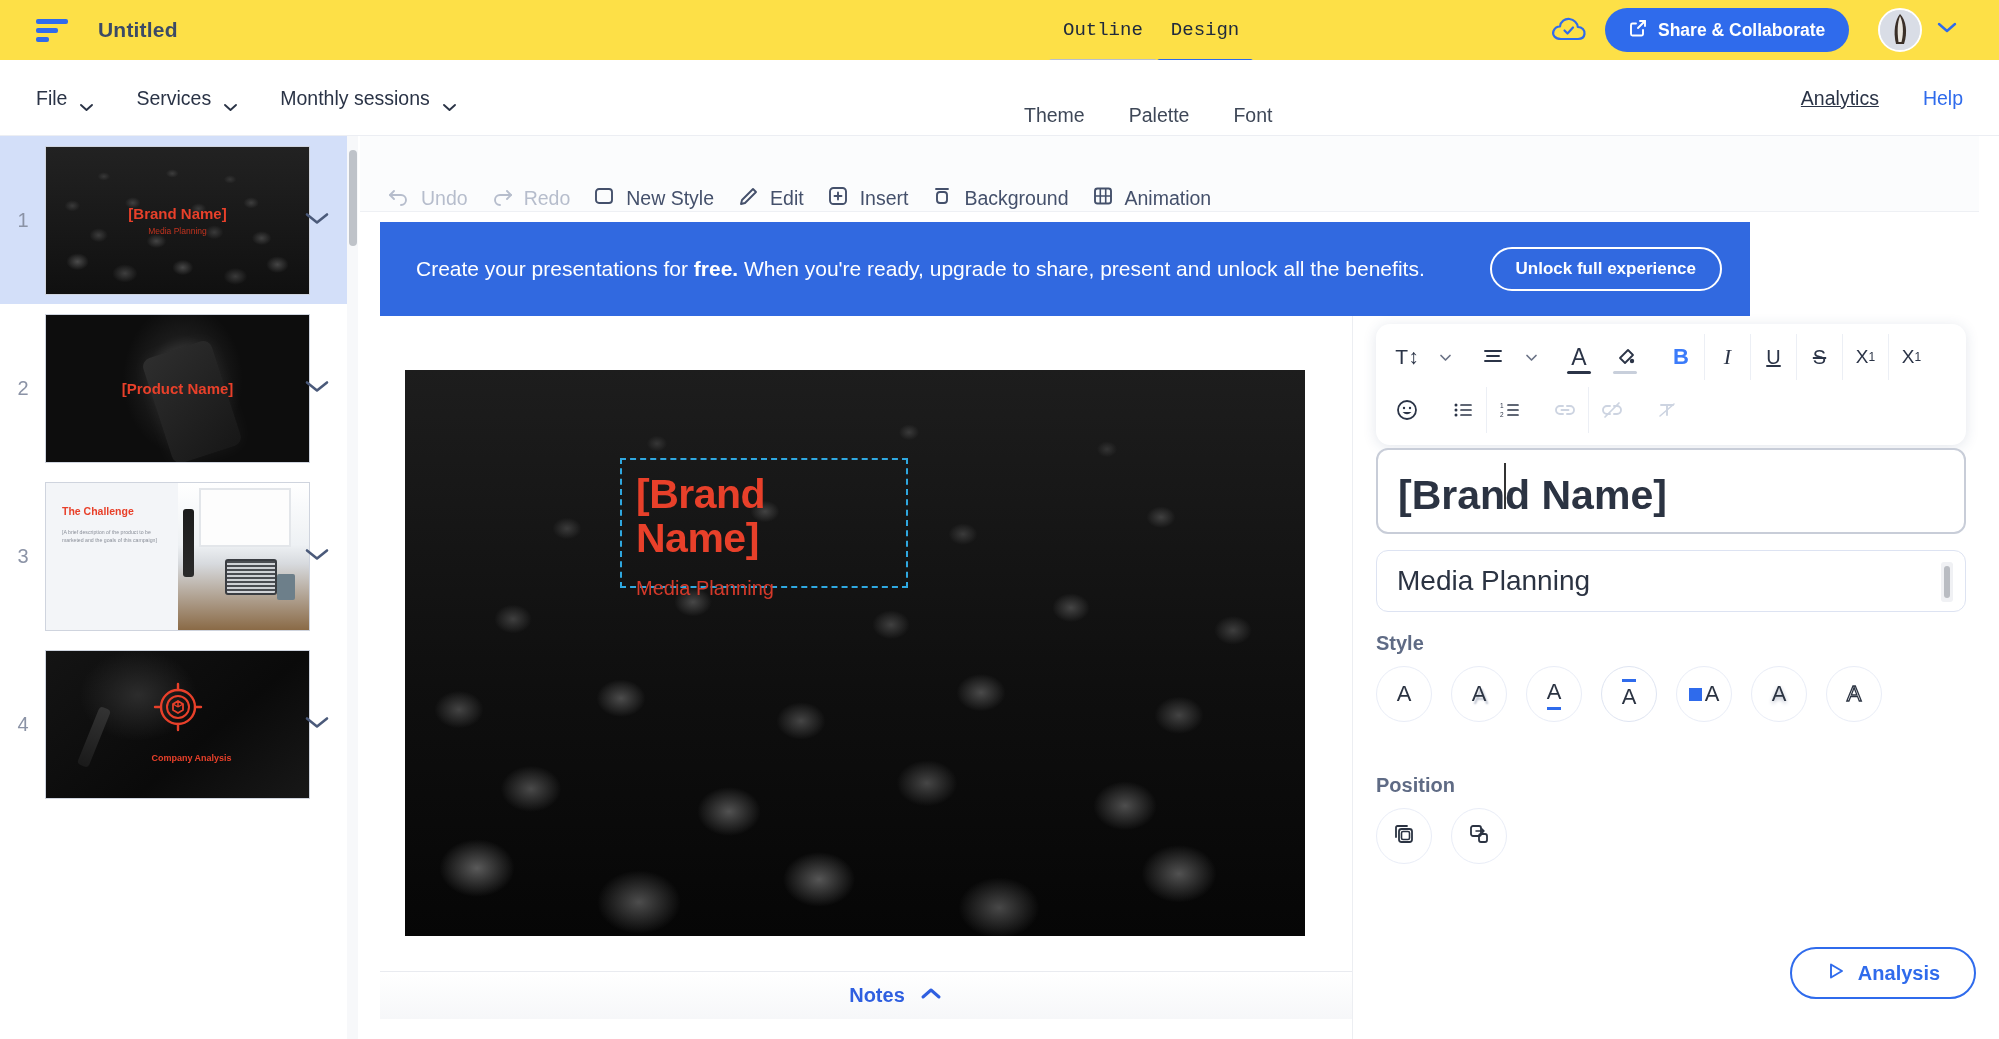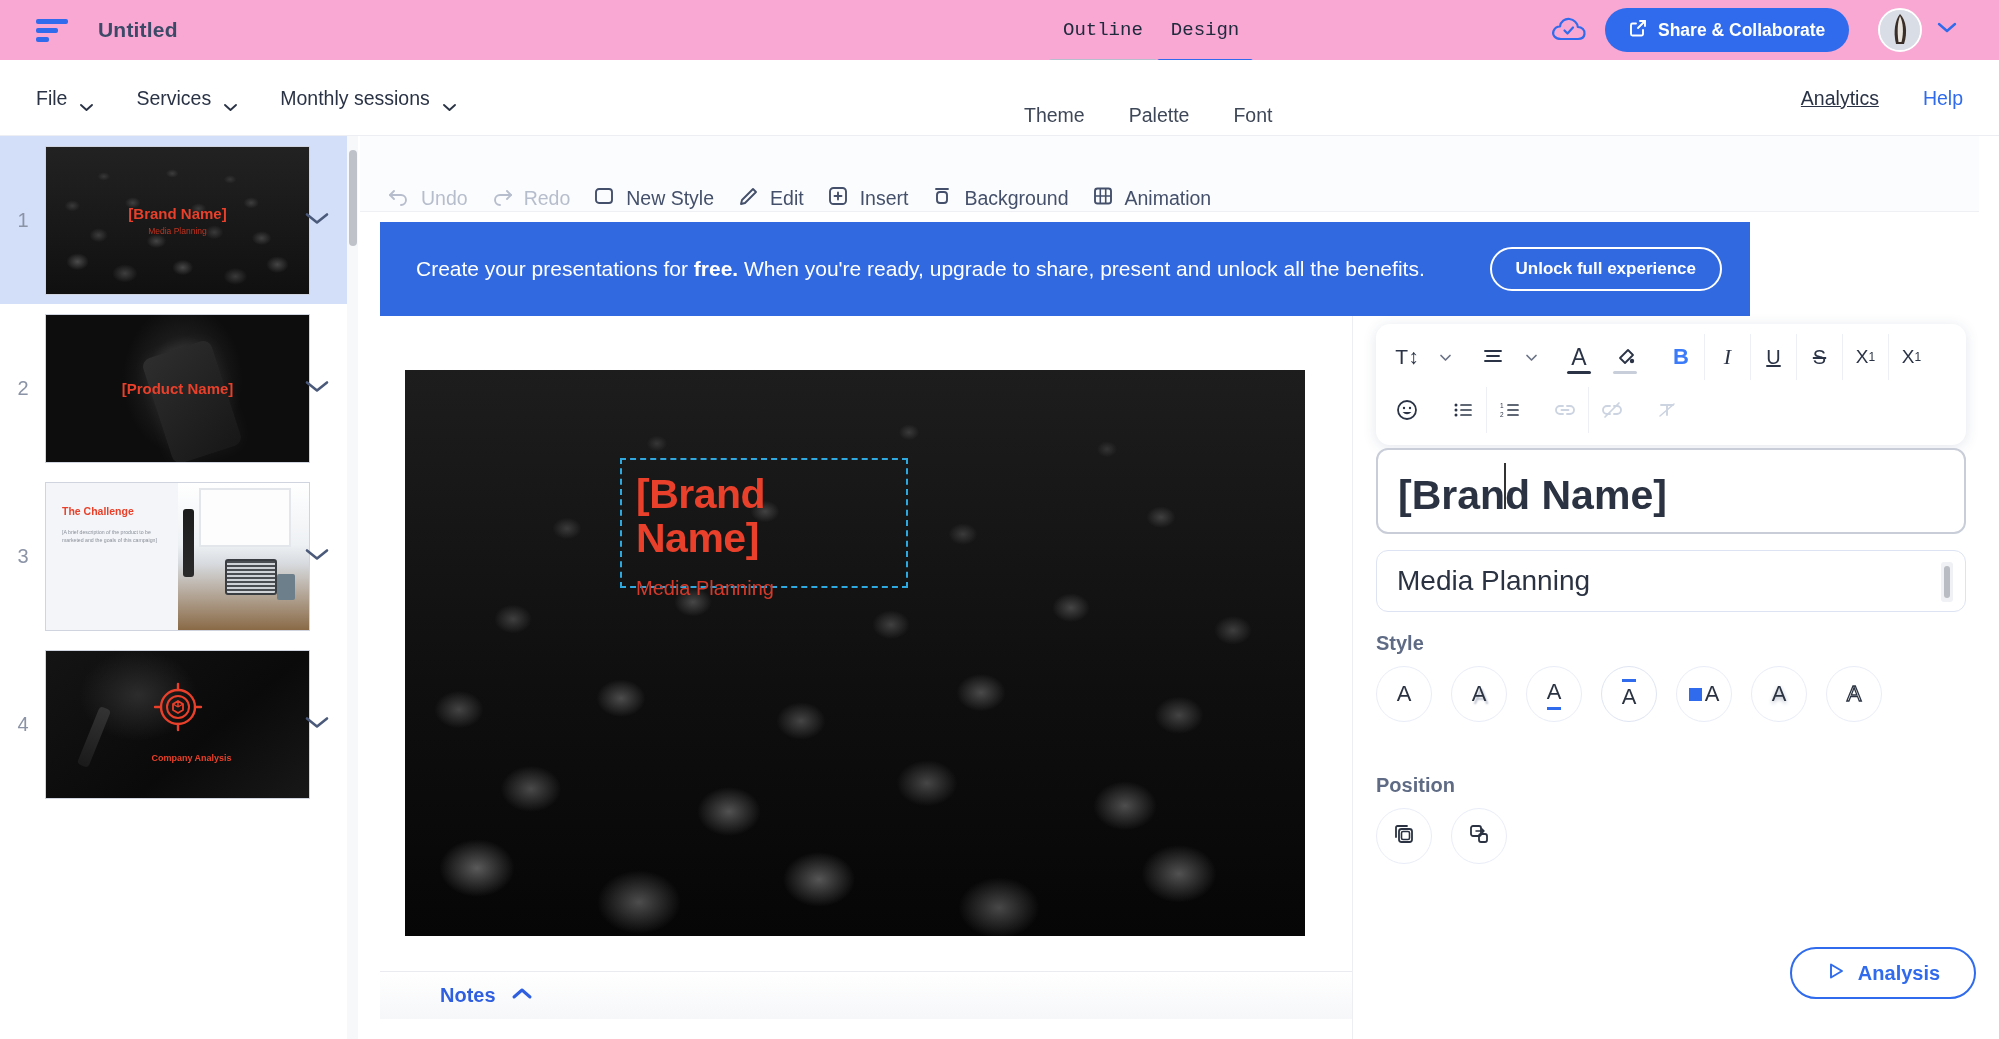--- a/index.html
+++ b/index.html
@@ -6,21 +6,21 @@
   html, body {
     width: 1999px; height: 1039px;
     font-family: "Liberation Sans", sans-serif;
     background: #ffffff; overflow: hidden;
   }
   #app { position: relative; width: 1999px; height: 1039px; }
 
   
   .header {
     position: absolute; left:0; top:0; width:1999px; height:60px;
-    background:#f9a8d4; display:flex; align-items:center;
+    background:#fde047; display:flex; align-items:center;
   }
   .logo-mark { margin-left:36px; width:34px; height:26px; display:flex;
     flex-direction:column; justify-content:center; gap:4px; }
   .logo-mark i { display:block; height:5px; border-radius:2px; background:#2f6bec; }
   .logo-mark i:nth-child(1){ width:32px; }
   .logo-mark i:nth-child(2){ width:22px; }
   .logo-mark i:nth-child(3){ width:13px; }
   .doc-title { margin-left:28px; font-size:21px; font-weight:bold; color:#3b4a66; letter-spacing:.2px;}
 
   .viewtabs { position:absolute; left:1063px; top:0; height:60px; display:flex; gap:28px; align-items:center;}
@@ -171,21 +171,21 @@
       radial-gradient(ellipse 14px 11px at 78% 14%, #343434 0%, transparent 72%),
       linear-gradient(#1d1d1d 0%, #0f0f0f 55%, #060606 100%);
   }
   .textbox{ position:absolute; left:215px; top:88px; width:288px; height:130px;
      border:2px dashed #2fa8e0; padding:12px 14px; }
   .slide-title{ color:#e8402a; font-weight:bold; font-size:41px; line-height:1.08; letter-spacing:-.5px;}
   .slide-sub{ color:#d4392a; font-size:20px; margin-top:16px; }
 
   .notes-bar{ position:absolute; left:380px; top:971px; width:972px; height:48px;
       background:linear-gradient(#ffffff,#f6f7f9); border-top:1px solid #e9ebf0;
-      display:flex; align-items:center; }
+      display:flex; align-items:center;justify-content:center; }
   .notes-lbl{ margin-left:60px; color:#2f5fe0; font-weight:bold; font-size:20px; cursor:pointer;}
   .notes-caret{ margin-left:14px; }
 
   
   .rpanel{ position:absolute; left:1352px; top:316px; width:647px; height:723px;
       background:#fff; border-left:1px solid #eceef2; }
   .fmt-card{ position:absolute; left:23px; top:8px; width:590px; background:#fff;
       border-radius:14px; box-shadow:0 2px 14px rgba(40,60,110,.13); padding:10px 8px 12px 8px;}
   .fmt-row{ display:flex; align-items:center; gap:0px; }
   .fmt-row + .fmt-row{ margin-top:7px; }

